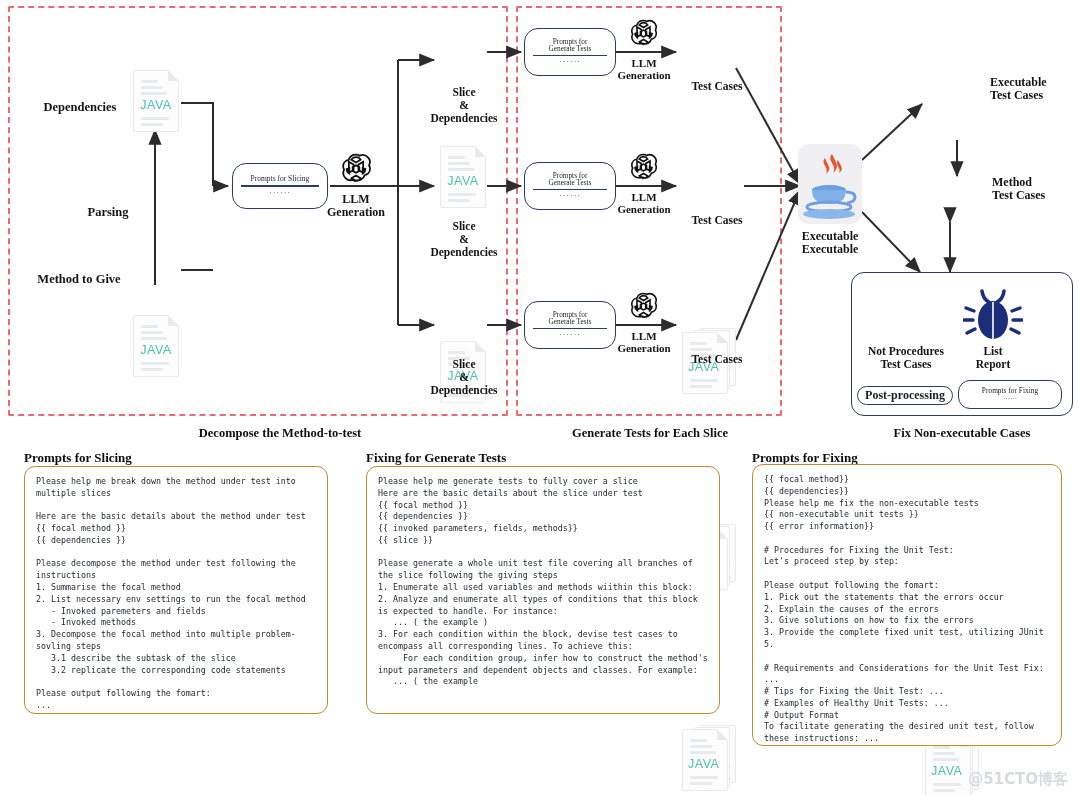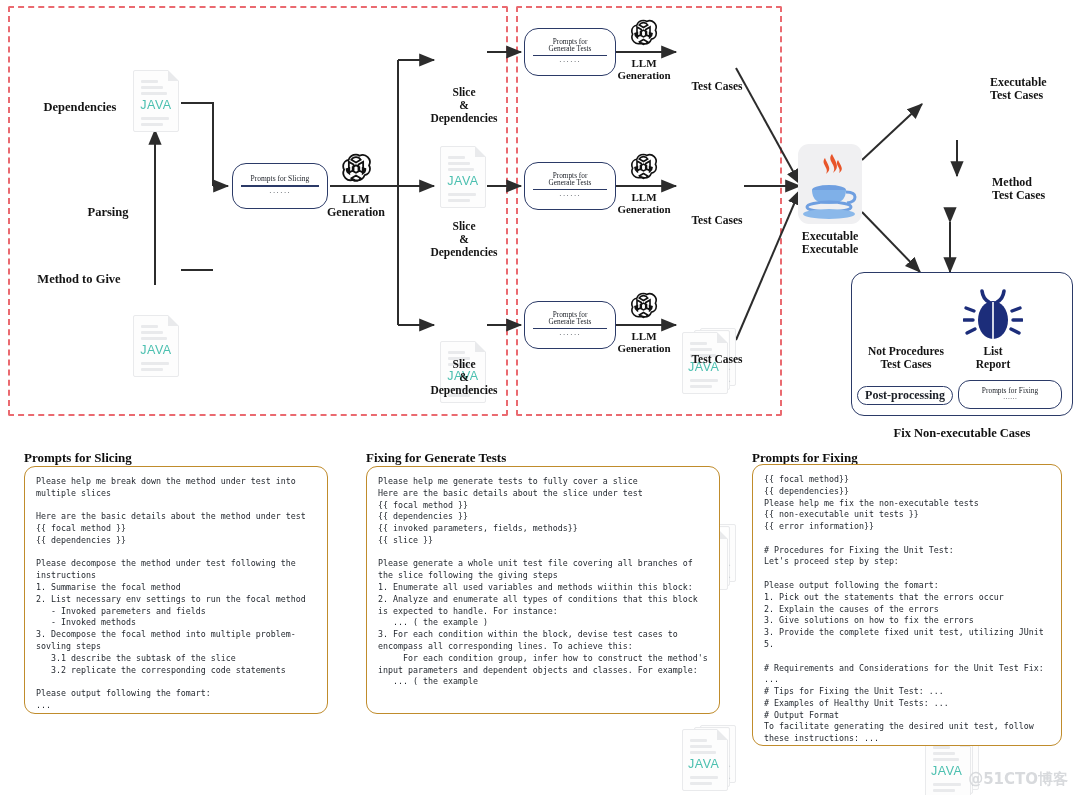--- a/index.html
+++ b/index.html
@@ -464,20 +464,22 @@
   <div class="minipill" style="left:857px; top:386px; width:96px; height:19px;">
     <span style="font-size:12px; font-weight:bold;">Post-processing</span>
   </div>
 
   <div class="minipill" style="left:958px; top:380px; width:104px; height:29px;">
     <span style="font-size:7.4px;">Prompts for Fixing</span>
     <div class="prule" style="width:80px;"></div>
     <span style="font-size:7px;">······</span>
   </div>
 
+  <div class="sectioncap" style="left:160px; top:426px; width:240px;">Decompose the Method-to-test</div>
+  <div class="sectioncap" style="left:530px; top:426px; width:240px;">Generate Tests for Each Slice</div>
   <div class="sectioncap" style="left:852px; top:426px; width:220px;">Fix Non-executable Cases</div>
 
   <div class="card-title" style="left:24px; top:450px;">Prompts for Slicing</div>
   <div class="card" style="left:24px; top:466px; width:304px; height:248px;">
     <pre>Please help me break down the method under test into
 multiple slices
 
 Here are the basic details about the method under test
 {{ focal method }}
 {{ dependencies }}

